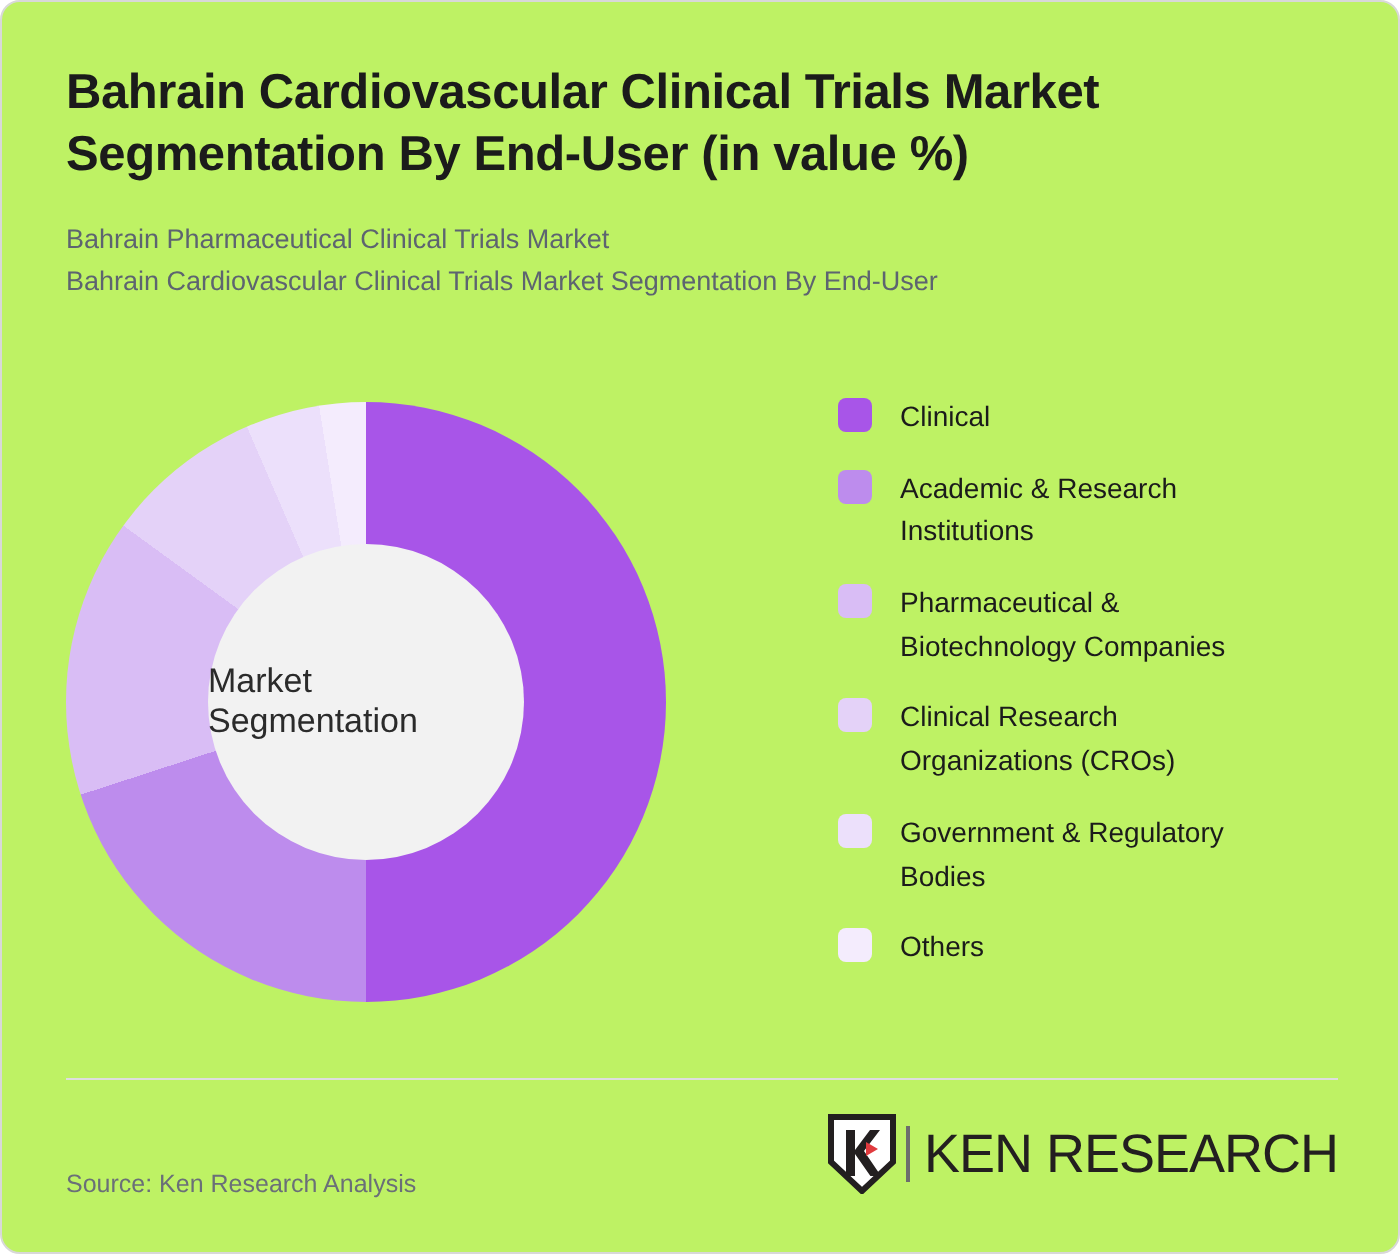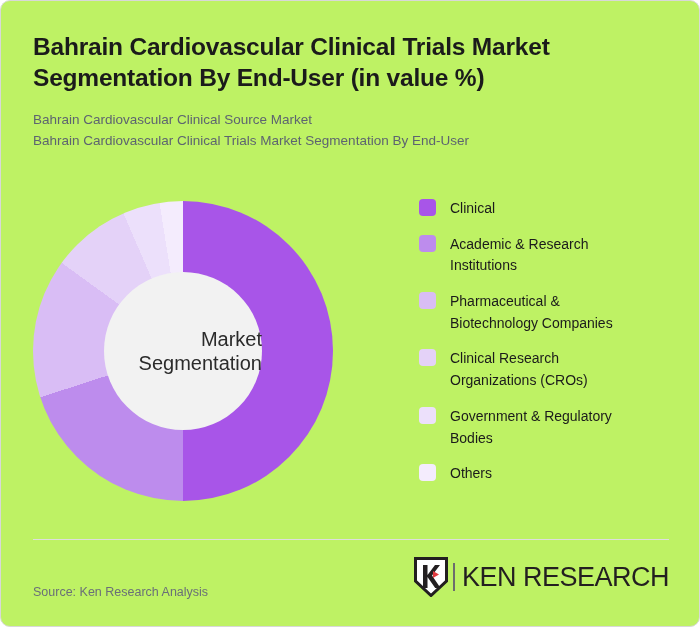--- a/index.html
+++ b/index.html
@@ -73,23 +73,23 @@
     height: 158px;
     margin-left: -79px;
     margin-top: -79px;
     border-radius: 50%;
     background: #f2f2f2;
     display: flex;
     align-items: center;
     justify-content: center;
   }
   .donut-center-label {
-    font-size: 20px;
+    font-size: 17px;
     color: #2b2b2b;
-    text-align: right;
+    text-align: left;
     line-height: 1.2;
   }
 
   
   .legend {
     position: absolute;
     left: 418px;
     top: 22px;
     width: 250px;
   }
@@ -158,21 +158,21 @@
   }
 </style>
 </head>
 <body>
 
 <div class="page">
 
   <div class="header">
     <div class="chart-title">Bahrain Cardiovascular Clinical Trials Market Segmentation By End-User (in value %)</div>
     <div class="subtitle-block">
-      <div class="subtitle-line">Bahrain Cardiovascular Clinical Source Market</div>
+      <div class="subtitle-line">Bahrain Pharmaceutical Clinical Trials Market</div>
       <div class="subtitle-line">Bahrain Cardiovascular Clinical Trials Market Segmentation By End-User</div>
     </div>
   </div>
 
   <div class="chart-area">
 
     <div class="donut-wrap">
       <div class="donut" id="donut-ring" style="background: conic-gradient(rgb(168, 85, 232) 0deg, rgb(168, 85, 232) 180deg, rgb(189, 140, 237) 180deg, rgb(189, 140, 237) 252deg, rgb(217, 189, 245) 252deg, rgb(217, 189, 245) 306deg, rgb(228, 210, 248) 306deg, rgb(228, 210, 248) 336.6deg, rgb(236, 224, 251) 336.6deg, rgb(236, 224, 251) 351deg, rgb(244, 236, 253) 351deg, rgb(244, 236, 253) 360deg);"></div>
       <div class="donut-hole">
         <span class="donut-center-label">Market Segmentation</span>

